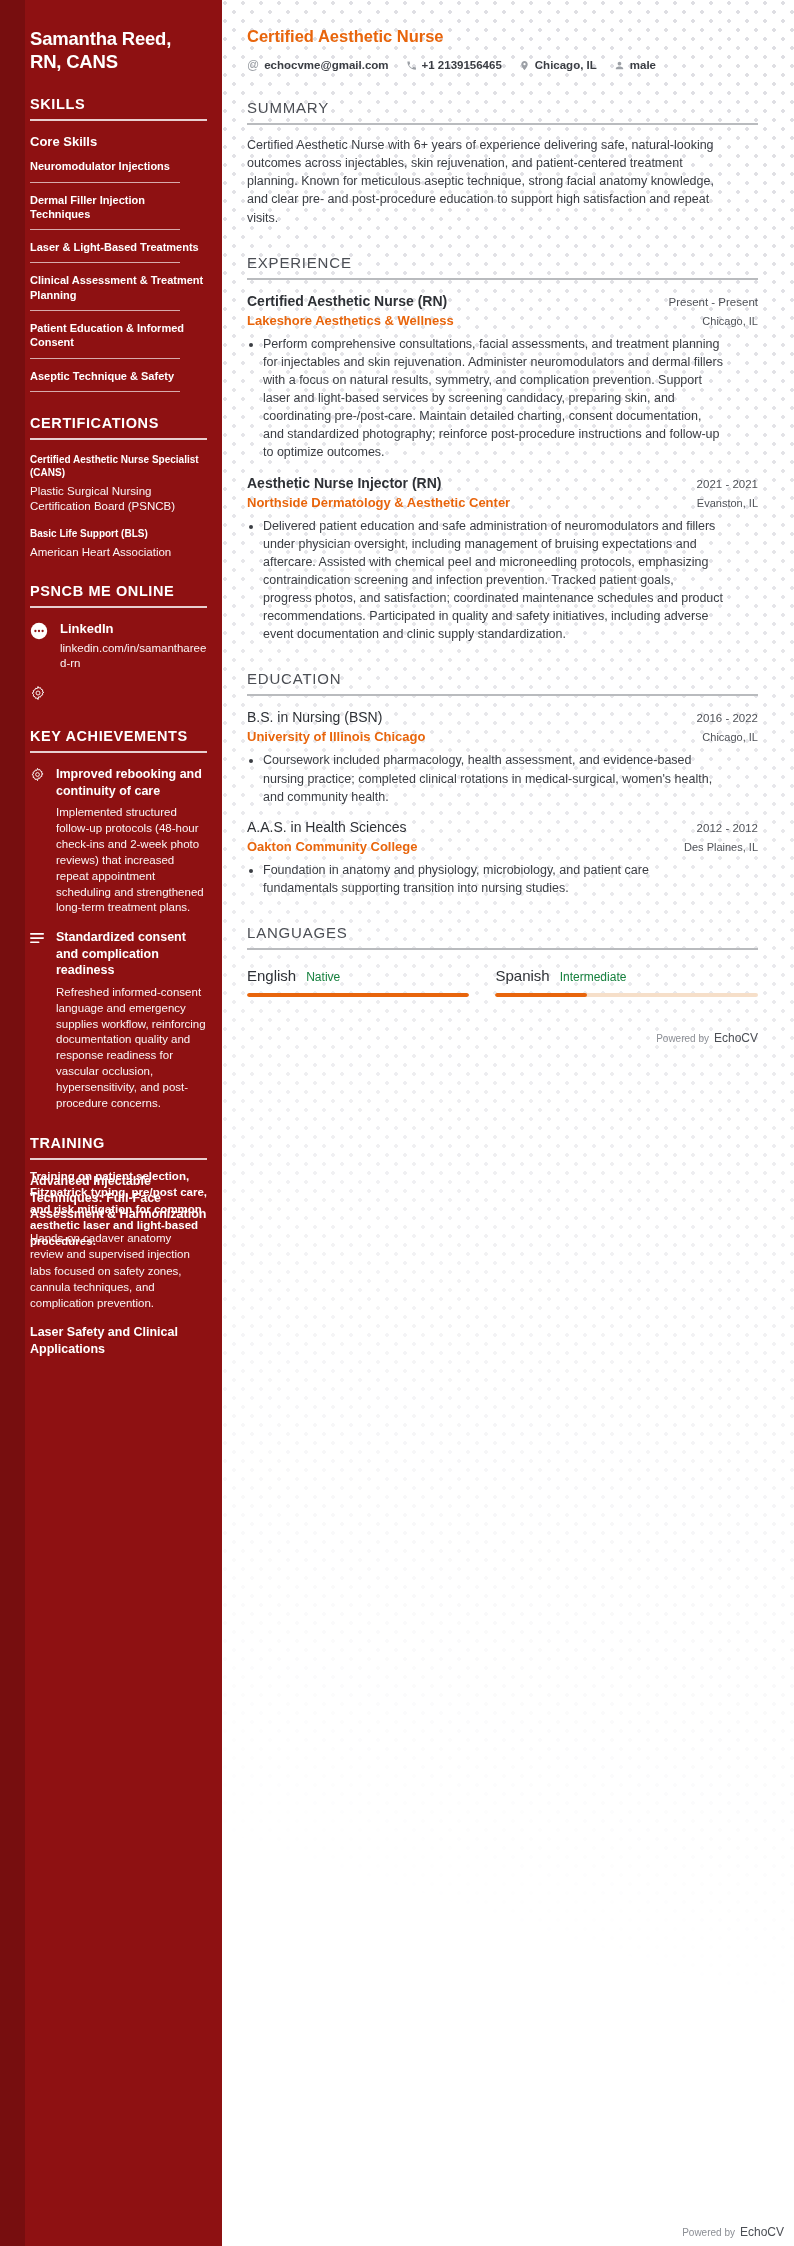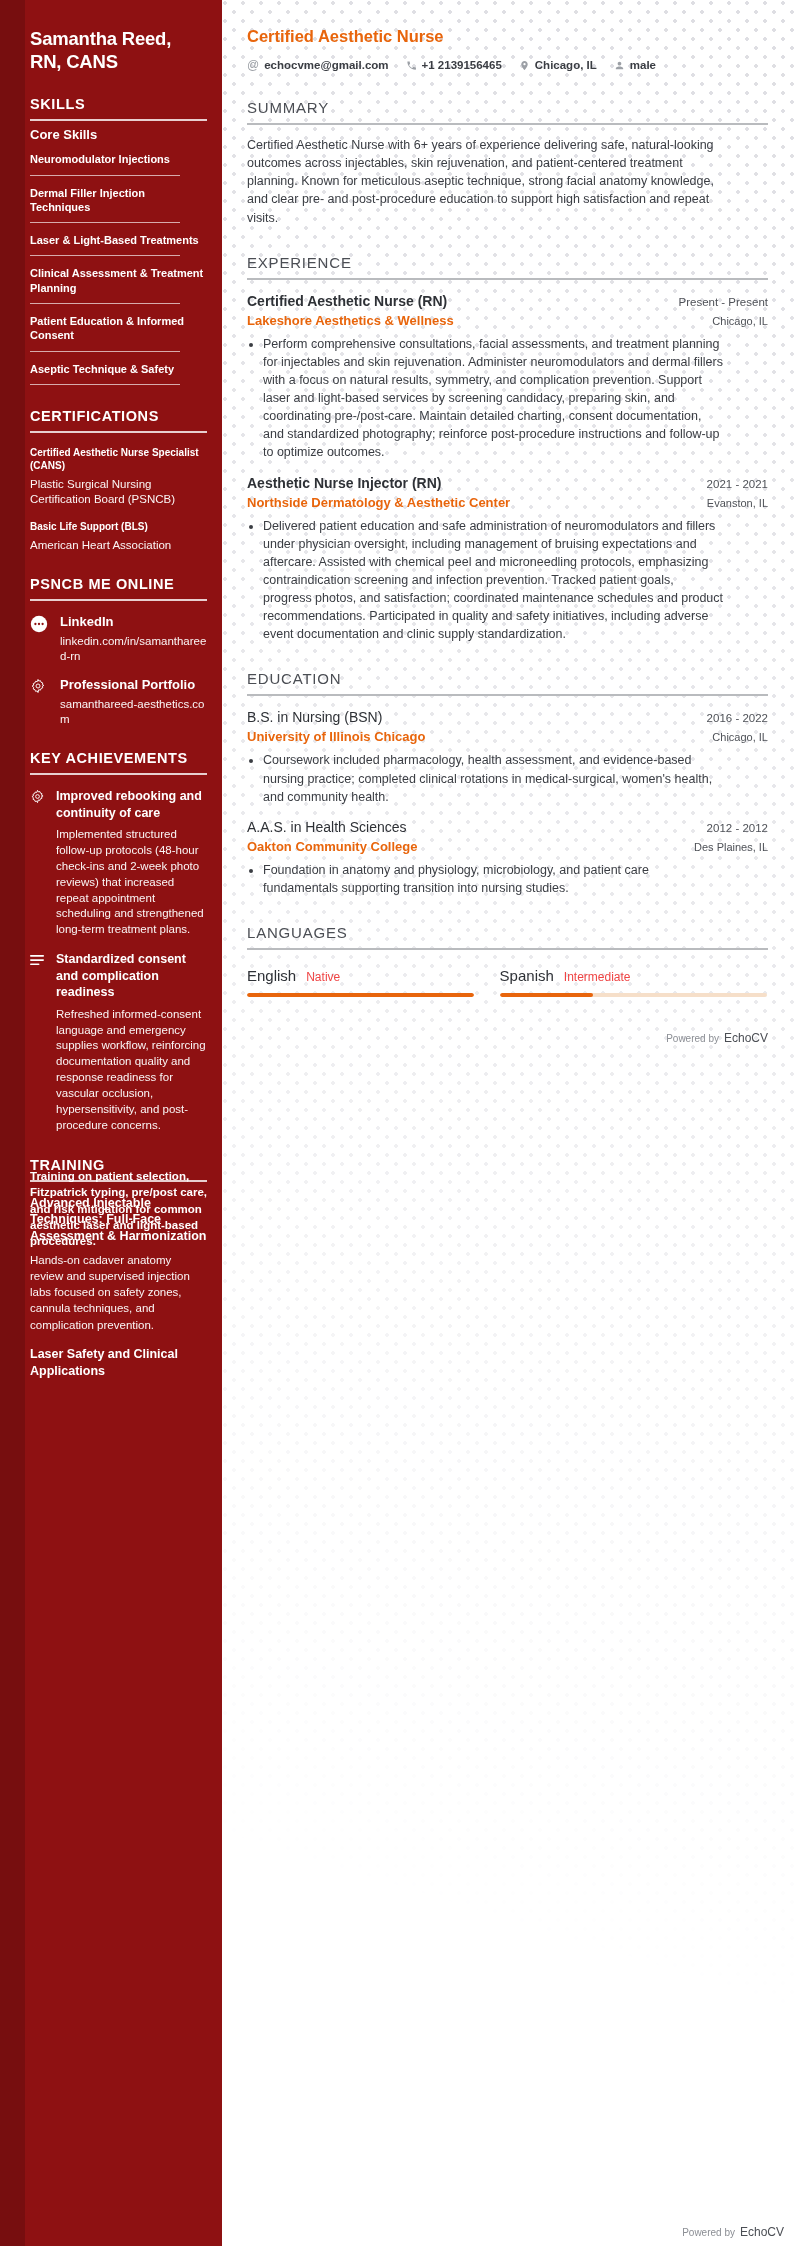--- a/index.html
+++ b/index.html
@@ -12,21 +12,21 @@
   .sidebar { position:absolute; left:0; top:0; width:222px; height:100%; background:#8E1112; color:#ffffff; }
   .sidebar-edge { position:absolute; left:0; top:0; width:25px; height:100%; background:rgba(0,0,0,0.16); }
   .sb-inner { position:relative; padding:27px 15px 0 30px; }
 
   .sb-name { font-size:18.5px; font-weight:700; line-height:1.25; letter-spacing:-0.2px; }
 
   .sb-section { margin-top:23px; }
   .sb-title { font-size:14.5px; font-weight:700; letter-spacing:0.6px; }
   .sb-rule { height:2px; background:rgba(255,255,255,0.8); margin-top:7px; }
 
-  .skill-group { font-size:13px; font-weight:700; margin-top:6px; }
+  .skill-group { font-size:13px; font-weight:700; margin-top:13px; }
   .skill-item  { font-size:11px; font-weight:700; margin-top:10px; line-height:1.3; }
   .skill-line  { height:1px; background:rgba(255,255,255,0.65); margin-top:8px; width:150px; }
 
   .cert-name   { font-size:10px; font-weight:700; margin-top:13px; line-height:1.3; }
   .cert-issuer { font-size:11.5px; margin-top:5px; line-height:1.32; color:rgba(255,255,255,0.96); }
 
   .link-item  { display:flex; gap:11px; margin-top:13px; }
   .link-icon  { width:19px; flex:none; padding-top:1px; }
   .link-label { font-size:13px; font-weight:700; }
   .link-url   { font-size:11.5px; margin-top:5px; line-height:1.3; word-break:break-all; color:rgba(255,255,255,0.96); }
@@ -45,21 +45,21 @@
   .main { position:absolute; left:222px; top:0; right:0; height:100%; background:#ffffff; }
   .dots { position:absolute; inset:0; pointer-events:none;
     background-image:
       radial-gradient(circle, #dcdce1 1.6px, transparent 1.9px),
       radial-gradient(circle, #dcdce1 1.6px, transparent 1.9px);
     background-size:18px 18px;
     background-position:3px 3px, 12px 12px;
     -webkit-mask-image: linear-gradient(197deg, rgba(0,0,0,0.95) 0%, rgba(0,0,0,0.6) 42%, rgba(0,0,0,0.22) 66%, rgba(0,0,0,0) 84%);
             mask-image: linear-gradient(197deg, rgba(0,0,0,0.95) 0%, rgba(0,0,0,0.6) 42%, rgba(0,0,0,0.22) 66%, rgba(0,0,0,0) 84%);
   }
-  .main-inner { position:relative; padding:27px 26px 0 25px; }
+  .main-inner { position:relative; padding:27px 36px 0 25px; }
 
   .doc-title { color:#E8650C; font-size:16.5px; font-weight:700; }
 
   .contact-row  { display:flex; align-items:center; gap:17px; margin-top:12px; flex-wrap:wrap; }
   .contact-item { display:flex; align-items:center; gap:5px; font-size:11.5px; font-weight:700; color:#3A3D43; }
   .contact-glyph { color:#9CA0A6; display:flex; align-items:center; }
   .at-glyph { font-size:12px; font-weight:400; color:#9CA0A6; }
 
   .m-section { margin-top:27px; }
   .m-title { font-size:15px; color:#4B4E54; letter-spacing:0.8px; font-weight:400; }
@@ -71,21 +71,21 @@
   .job-title { font-size:14px; font-weight:700; color:#2E3136; }
   .job-dates { font-size:11.5px; color:#4E5157; white-space:nowrap; margin-left:12px; }
   .job-company { font-size:13px; font-weight:700; color:#E8650C; margin-top:4px; }
   .job-loc { font-size:11px; color:#4E5157; white-space:nowrap; margin-left:12px; }
   .bullets { margin-top:7px; padding-left:16px; max-width:478px; }
   .bullets li { font-size:12.5px; line-height:1.45; color:#3A3D43; }
 
   .langs { display:grid; grid-template-columns:1fr 1.18fr; gap:26px; margin-top:17px; max-width:520px; }
   .lang-head  { display:flex; align-items:baseline; gap:10px; }
   .lang-name  { font-size:15px; color:#2E3136; }
-  .lang-level { font-size:12px; color:#ef4444; }
+  .lang-level { font-size:12px; color:#15803d; }
   .lang-bar   { height:4px; background:#F6DFC9; border-radius:3px; margin-top:9px; overflow:hidden; }
   .lang-fill  { height:100%; background:#E8650C; border-radius:3px; }
 
   .powered { display:flex; justify-content:flex-end; align-items:baseline; gap:5px; margin-top:34px; }
   .powered-prefix { font-size:10px; color:#8B8E94; }
   .powered-brand  { font-size:12px; color:#4B4E54; }
   .powered-abs { position:absolute; right:10px; bottom:7px; margin-top:0; }
 </style>
 </head>
 <body>
@@ -149,24 +149,20 @@
             <span class="link-url" style="display:block">linkedin.com/in/samanthareed-rn</span>
           </span>
         </div>
 
         <div class="link-item">
           <span class="link-icon">
             <svg width="16" height="16" viewBox="0 0 24 24">
               <path d="M12 2.2l1.1 2.4 2.6-.6.9 2.5 2.5.9-.6 2.6 2.4 1.1-2.4 1.1.6 2.6-2.5.9-.9 2.5-2.6-.6L12 21.8l-1.1-2.4-2.6.6-.9-2.5-2.5-.9.6-2.6L3.1 12l2.4-1.1-.6-2.6 2.5-.9.9-2.5 2.6.6L12 2.2z" fill="none" stroke="#ffffff" stroke-width="1.4"></path>
               <circle cx="12" cy="12" r="3" fill="none" stroke="#ffffff" stroke-width="1.4"></circle>
             </svg>
-          </span>
-          <span>
-            <span class="link-label" style="display:block">Professional Portfolio</span>
-            <span class="link-url" style="display:block">samanthareed-aesthetics.com</span>
           </span>
         </div>
       </section>
 
       <section class="sb-section">
         <div class="sb-title">KEY ACHIEVEMENTS</div>
         <div class="sb-rule"></div>
 
         <div class="ach-item">
           <span class="ach-icon">

